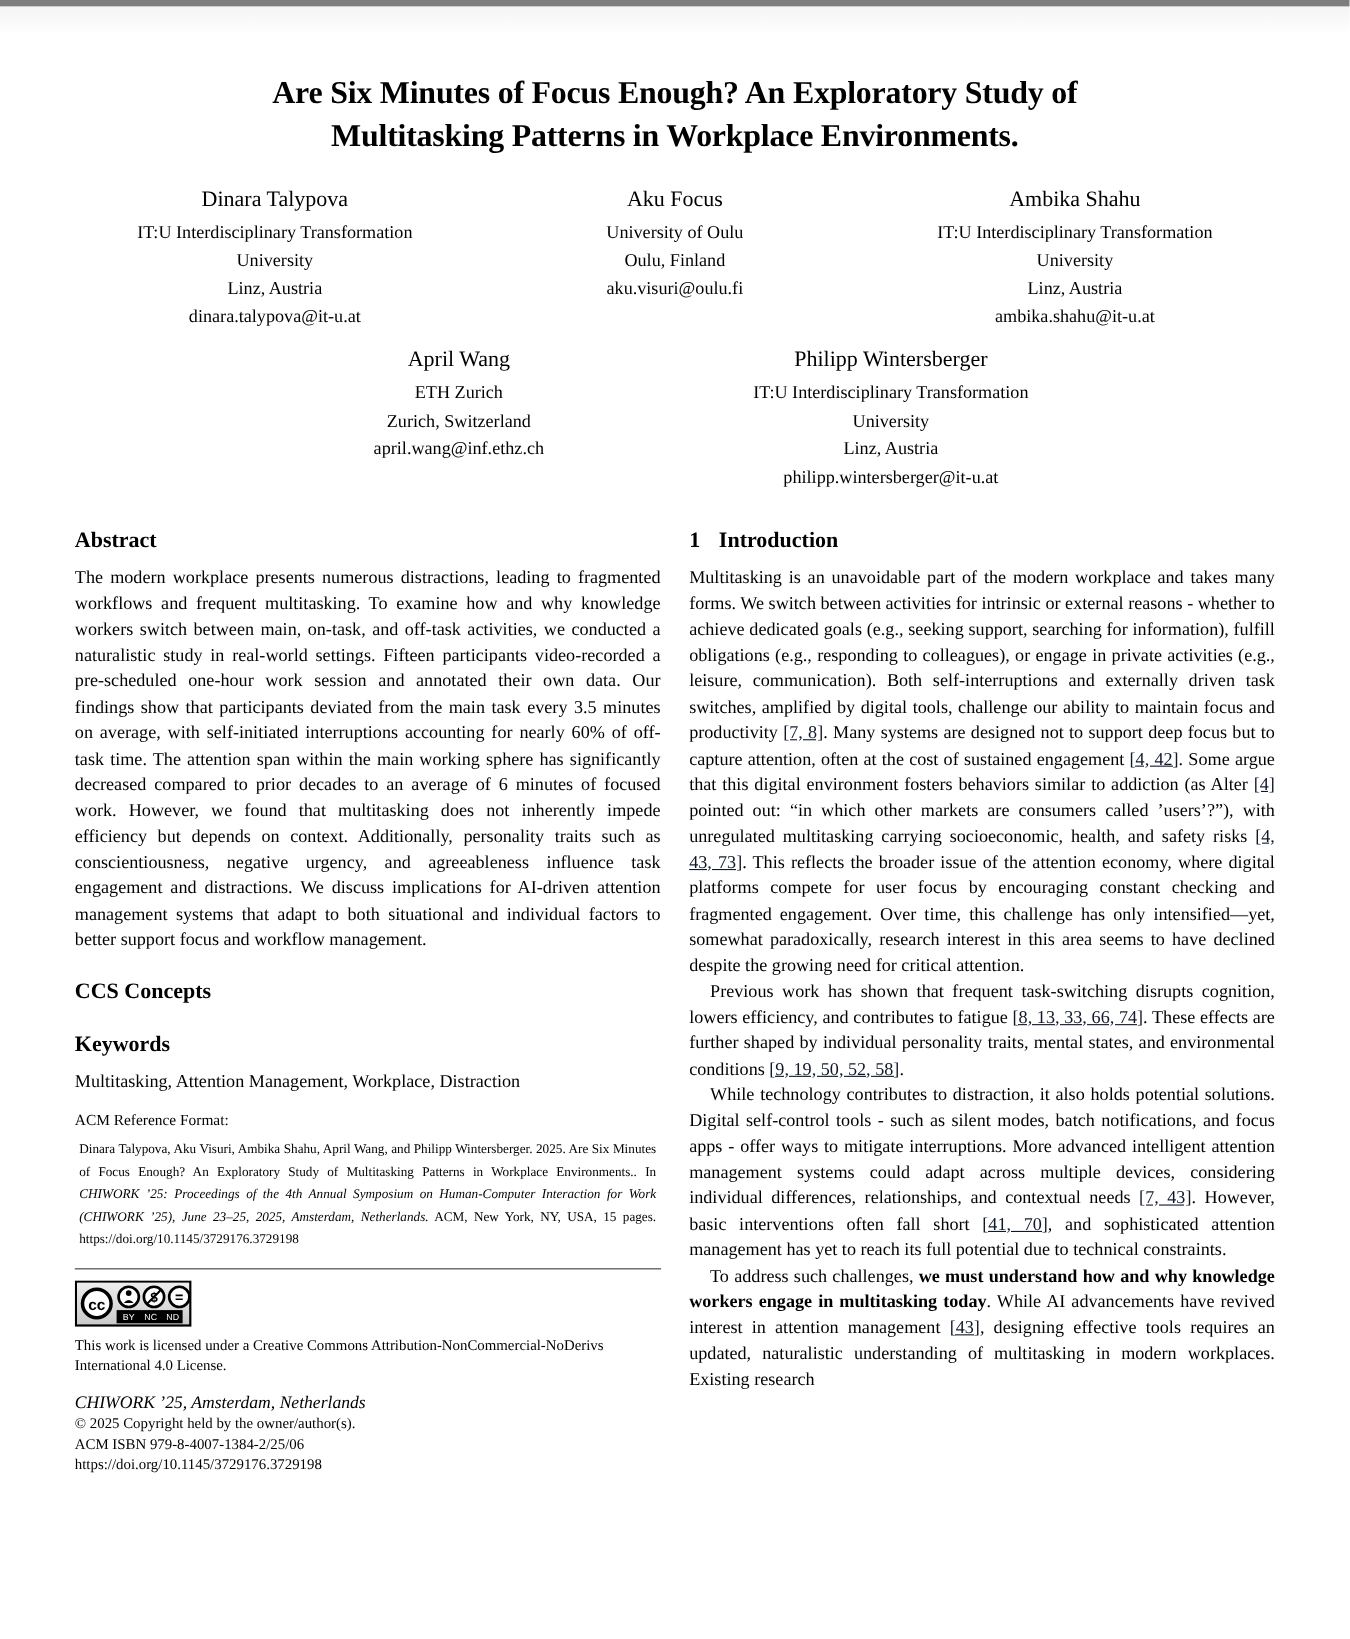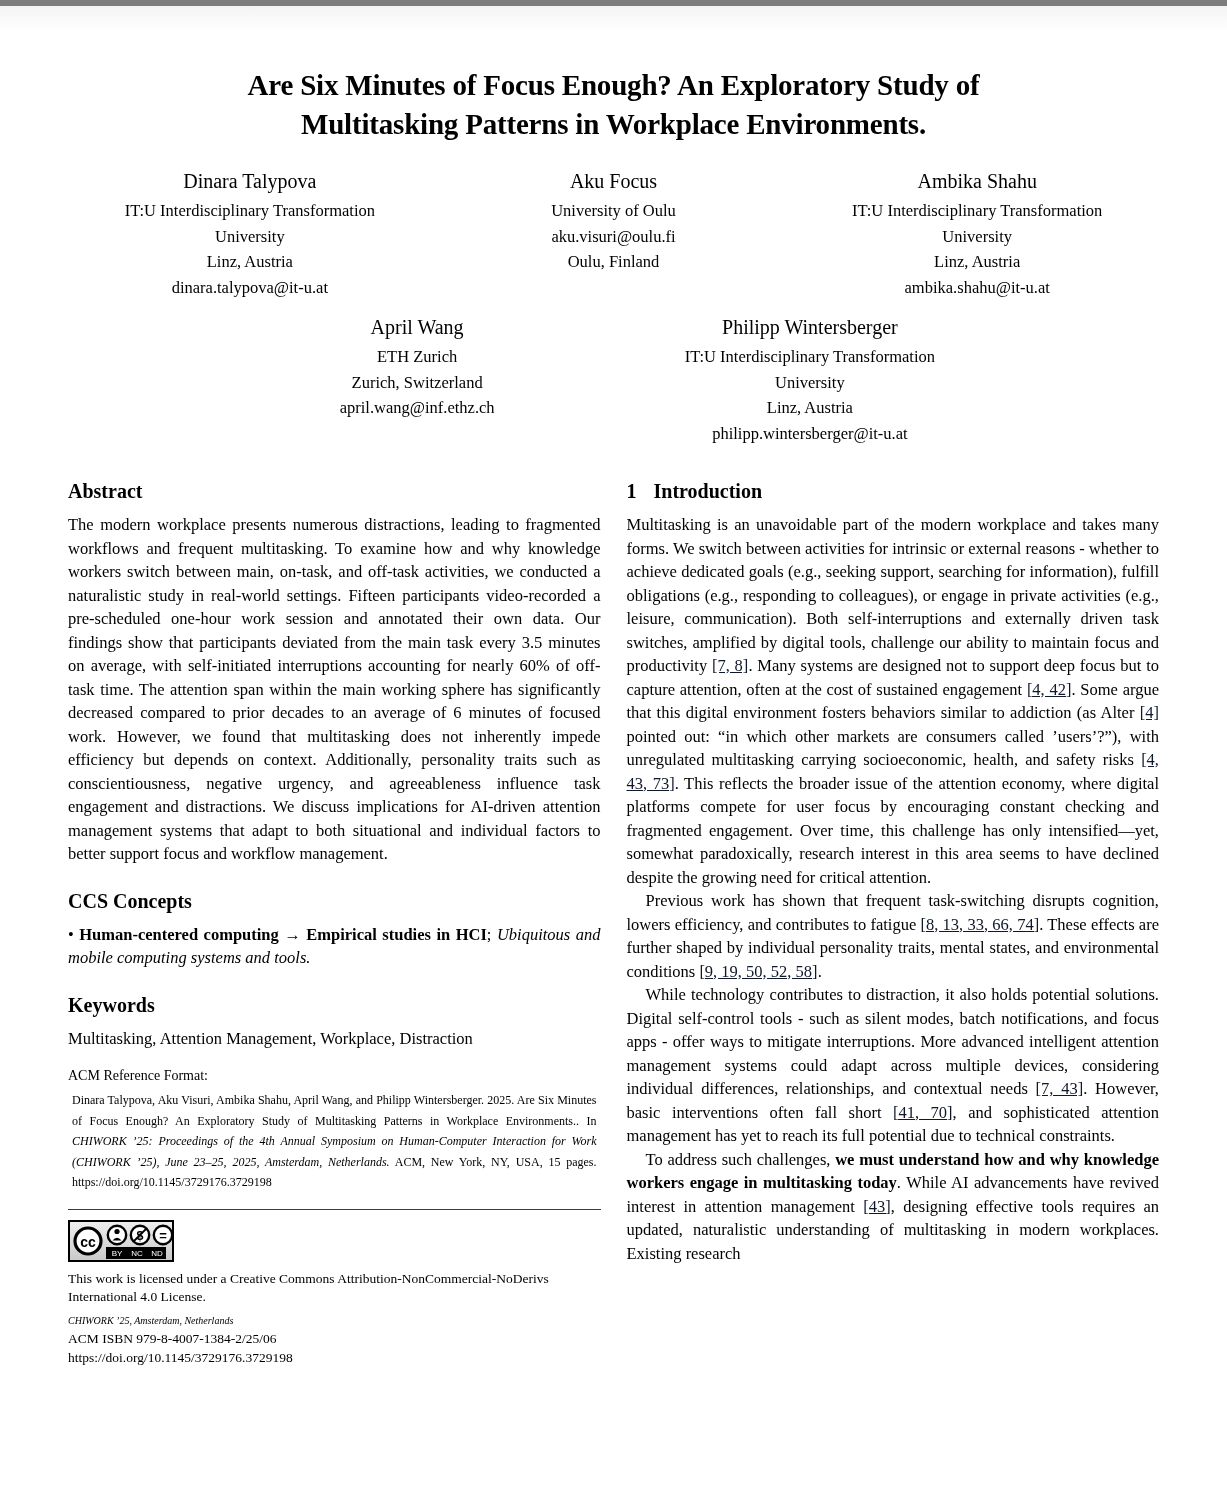--- a/index.html
+++ b/index.html
@@ -28,21 +28,21 @@
   .mt{margin-top:22px;}
   p.body{font-size:16.5px;line-height:23.5px;text-align:justify;margin:0;}
   p.indent{text-indent:19px;}
   .cite{color:#0f172a;text-decoration:underline;cursor:pointer;}
   .intro-h{font-size:20px;font-weight:bold;margin:0 0 9px 0;line-height:26px;display:flex;}
   .intro-h .no{margin-right:17px;}
   .acmref-h{font-size:14px;font-weight:normal;margin:16px 0 2px 0;line-height:20px;}
   .acmref{font-size:12px;line-height:20.5px;text-align:justify;margin:4px;}
   .sep{border:0;border-top:1px solid #3a3a3a;margin:16px 0 10px 0;}
   .license-text{font-size:13.5px;line-height:18.5px;margin-top:6px;}
-  .venue{font-style:italic;font-size:10px;line-height:18.5px;margin-top:5px;}
+  .venue{font-style:italic;font-size:16px;line-height:18.5px;margin-top:16px;}
   .imprint-line{font-size:13.5px;line-height:18.5px;}
   .badge{display:block;}
 </style>
 </head>
 <body>
 
 <div class="topbar"></div>
 <div class="topglow"></div>
 
 <div class="page">
@@ -56,22 +56,22 @@
     <div class="author">
       <div class="author-name">Dinara Talypova</div>
       <div class="author-line">IT:U Interdisciplinary Transformation</div>
       <div class="author-line">University</div>
       <div class="author-line">Linz, Austria</div>
       <div class="author-line">dinara.talypova@it-u.at</div>
     </div>
     <div class="author">
       <div class="author-name">Aku Focus</div>
       <div class="author-line">University of Oulu</div>
+      <div class="author-line">Oulu, Finland</div>
       <div class="author-line">aku.visuri@oulu.fi</div>
-      <div class="author-line">Oulu, Finland</div>
     </div>
     <div class="author">
       <div class="author-name">Ambika Shahu</div>
       <div class="author-line">IT:U Interdisciplinary Transformation</div>
       <div class="author-line">University</div>
       <div class="author-line">Linz, Austria</div>
       <div class="author-line">ambika.shahu@it-u.at</div>
     </div>
   </div>
 
@@ -91,21 +91,20 @@
     </div>
   </div>
 
   <div class="body-cols">
 
     <div class="col">
       <h2 class="section-h">Abstract</h2>
       <p class="body">The modern workplace presents numerous distractions, leading to fragmented workflows and frequent multitasking. To examine how and why knowledge workers switch between main, on-task, and off-task activities, we conducted a naturalistic study in real-world settings. Fifteen participants video-recorded a pre-scheduled one-hour work session and annotated their own data. Our findings show that participants deviated from the main task every 3.5 minutes on average, with self-initiated interruptions accounting for nearly 60% of off-task time. The attention span within the main working sphere has significantly decreased compared to prior decades to an average of 6 minutes of focused work. However, we found that multitasking does not inherently impede efficiency but depends on context. Additionally, personality traits such as conscientiousness, negative urgency, and agreeableness influence task engagement and distractions. We discuss implications for AI-driven attention management systems that adapt to both situational and individual factors to better support focus and workflow management.</p>
 
       <h2 class="section-h mt">CCS Concepts</h2>
-      <p class="body"><span>• </span><b>Human-centered computing</b><span> → </span><b>Empirical studies in HCI</b><span>; </span><i>Ubiquitous and mobile computing systems and tools.</i></p>
 
       <h2 class="section-h mt">Keywords</h2>
       <p class="body">Multitasking, Attention Management, Workplace, Distraction</p>
 
       <div class="acmref-h">ACM Reference Format:</div>
       <p class="acmref"><span>Dinara Talypova, Aku Visuri, Ambika Shahu, April Wang, and Philipp Wintersberger. 2025. Are Six Minutes of Focus Enough? An Exploratory Study of Multitasking Patterns in Workplace Environments.. In </span><i>CHIWORK ’25: Proceedings of the 4th Annual Symposium on Human-Computer Interaction for Work (CHIWORK ’25), June 23–25, 2025, Amsterdam, Netherlands.</i><span> ACM, New York, NY, USA, 15 pages. https://doi.org/10.1145/3729176.3729198</span></p>
 
       <hr class="sep">
 
       <svg class="badge" width="108" height="44" viewBox="0 0 108 44">
@@ -136,20 +135,21 @@
         </g>
         <rect x="38" y="27" width="60" height="12" fill="#000"></rect>
         <text x="49" y="36" font-size="8" fill="#fff" text-anchor="middle" font-family="Liberation Sans, sans-serif">BY</text>
         <text x="69" y="36" font-size="8" fill="#fff" text-anchor="middle" font-family="Liberation Sans, sans-serif">NC</text>
         <text x="89" y="36" font-size="8" fill="#fff" text-anchor="middle" font-family="Liberation Sans, sans-serif">ND</text>
       </svg>
 
       <div class="license-text">This work is licensed under a Creative Commons Attribution-NonCommercial-NoDerivs International 4.0 License.</div>
 
       <div class="venue">CHIWORK ’25, Amsterdam, Netherlands</div>
+      <div class="imprint-line">© 2025 Copyright held by the owner/author(s).</div>
       <div class="imprint-line">ACM ISBN 979-8-4007-1384-2/25/06</div>
       <div class="imprint-line">https://doi.org/10.1145/3729176.3729198</div>
     </div>
 
     <div class="col">
       <h2 class="intro-h">
         <span class="no">1</span>
         <span>Introduction</span>
       </h2>
       <p class="body"><span>Multitasking is an unavoidable part of the modern workplace and takes many forms. We switch between activities for intrinsic or external reasons - whether to achieve dedicated goals (e.g., seeking support, searching for information), fulfill obligations (e.g., responding to colleagues), or engage in private activities (e.g., leisure, communication). Both self-interruptions and externally driven task switches, amplified by digital tools, challenge our ability to maintain focus and productivity </span><a class="cite" href="#">[7, 8]</a><span>. Many systems are designed not to support deep focus but to capture attention, often at the cost of sustained engagement </span><a class="cite" href="#">[4, 42]</a><span>. Some argue that this digital environment fosters behaviors similar to addiction (as Alter </span><a class="cite" href="#">[4]</a><span> pointed out: “in which other markets are consumers called ’users’?”), with unregulated multitasking carrying socioeconomic, health, and safety risks </span><a class="cite" href="#">[4, 43, 73]</a><span>. This reflects the broader issue of the attention economy, where digital platforms compete for user focus by encouraging constant checking and fragmented engagement. Over time, this challenge has only intensified—yet, somewhat paradoxically, research interest in this area seems to have declined despite the growing need for critical attention.</span></p>

